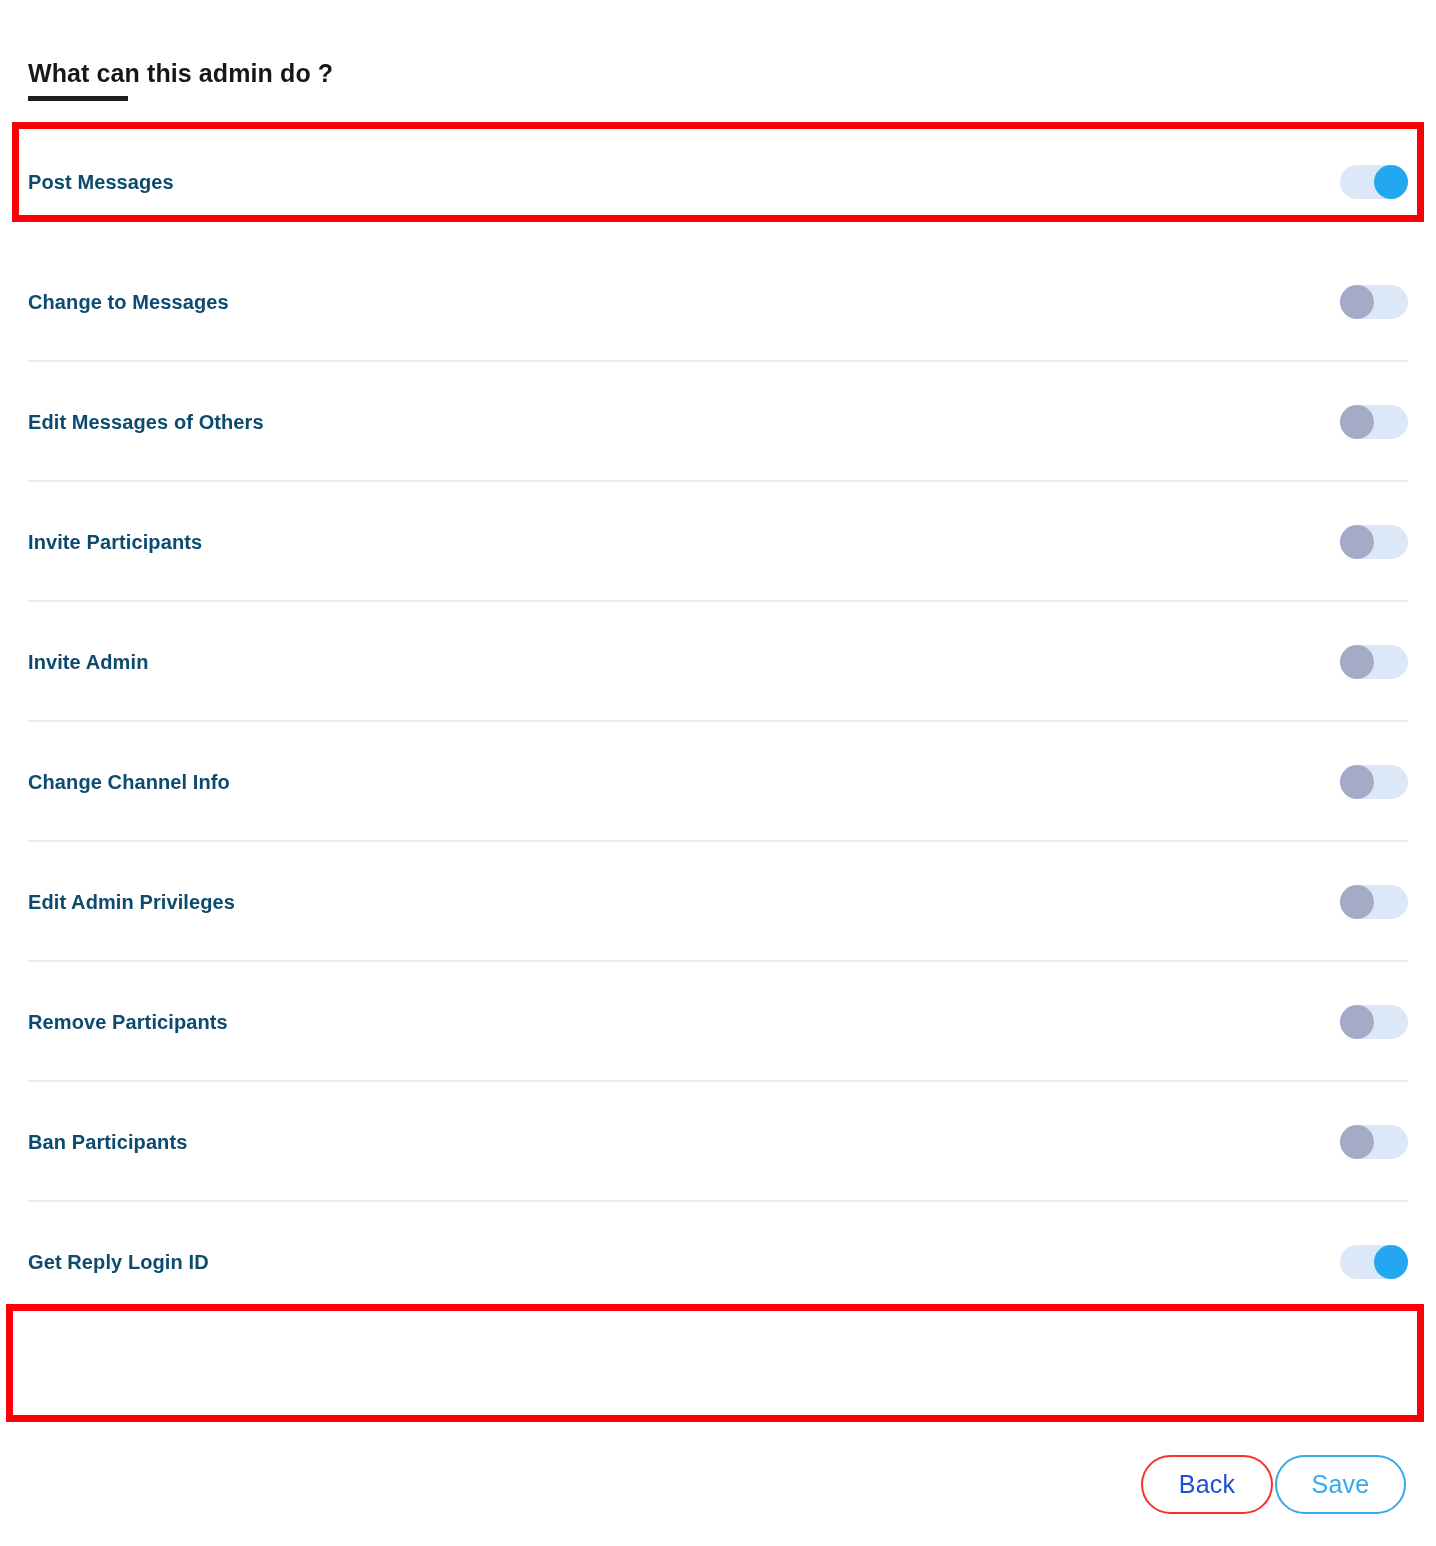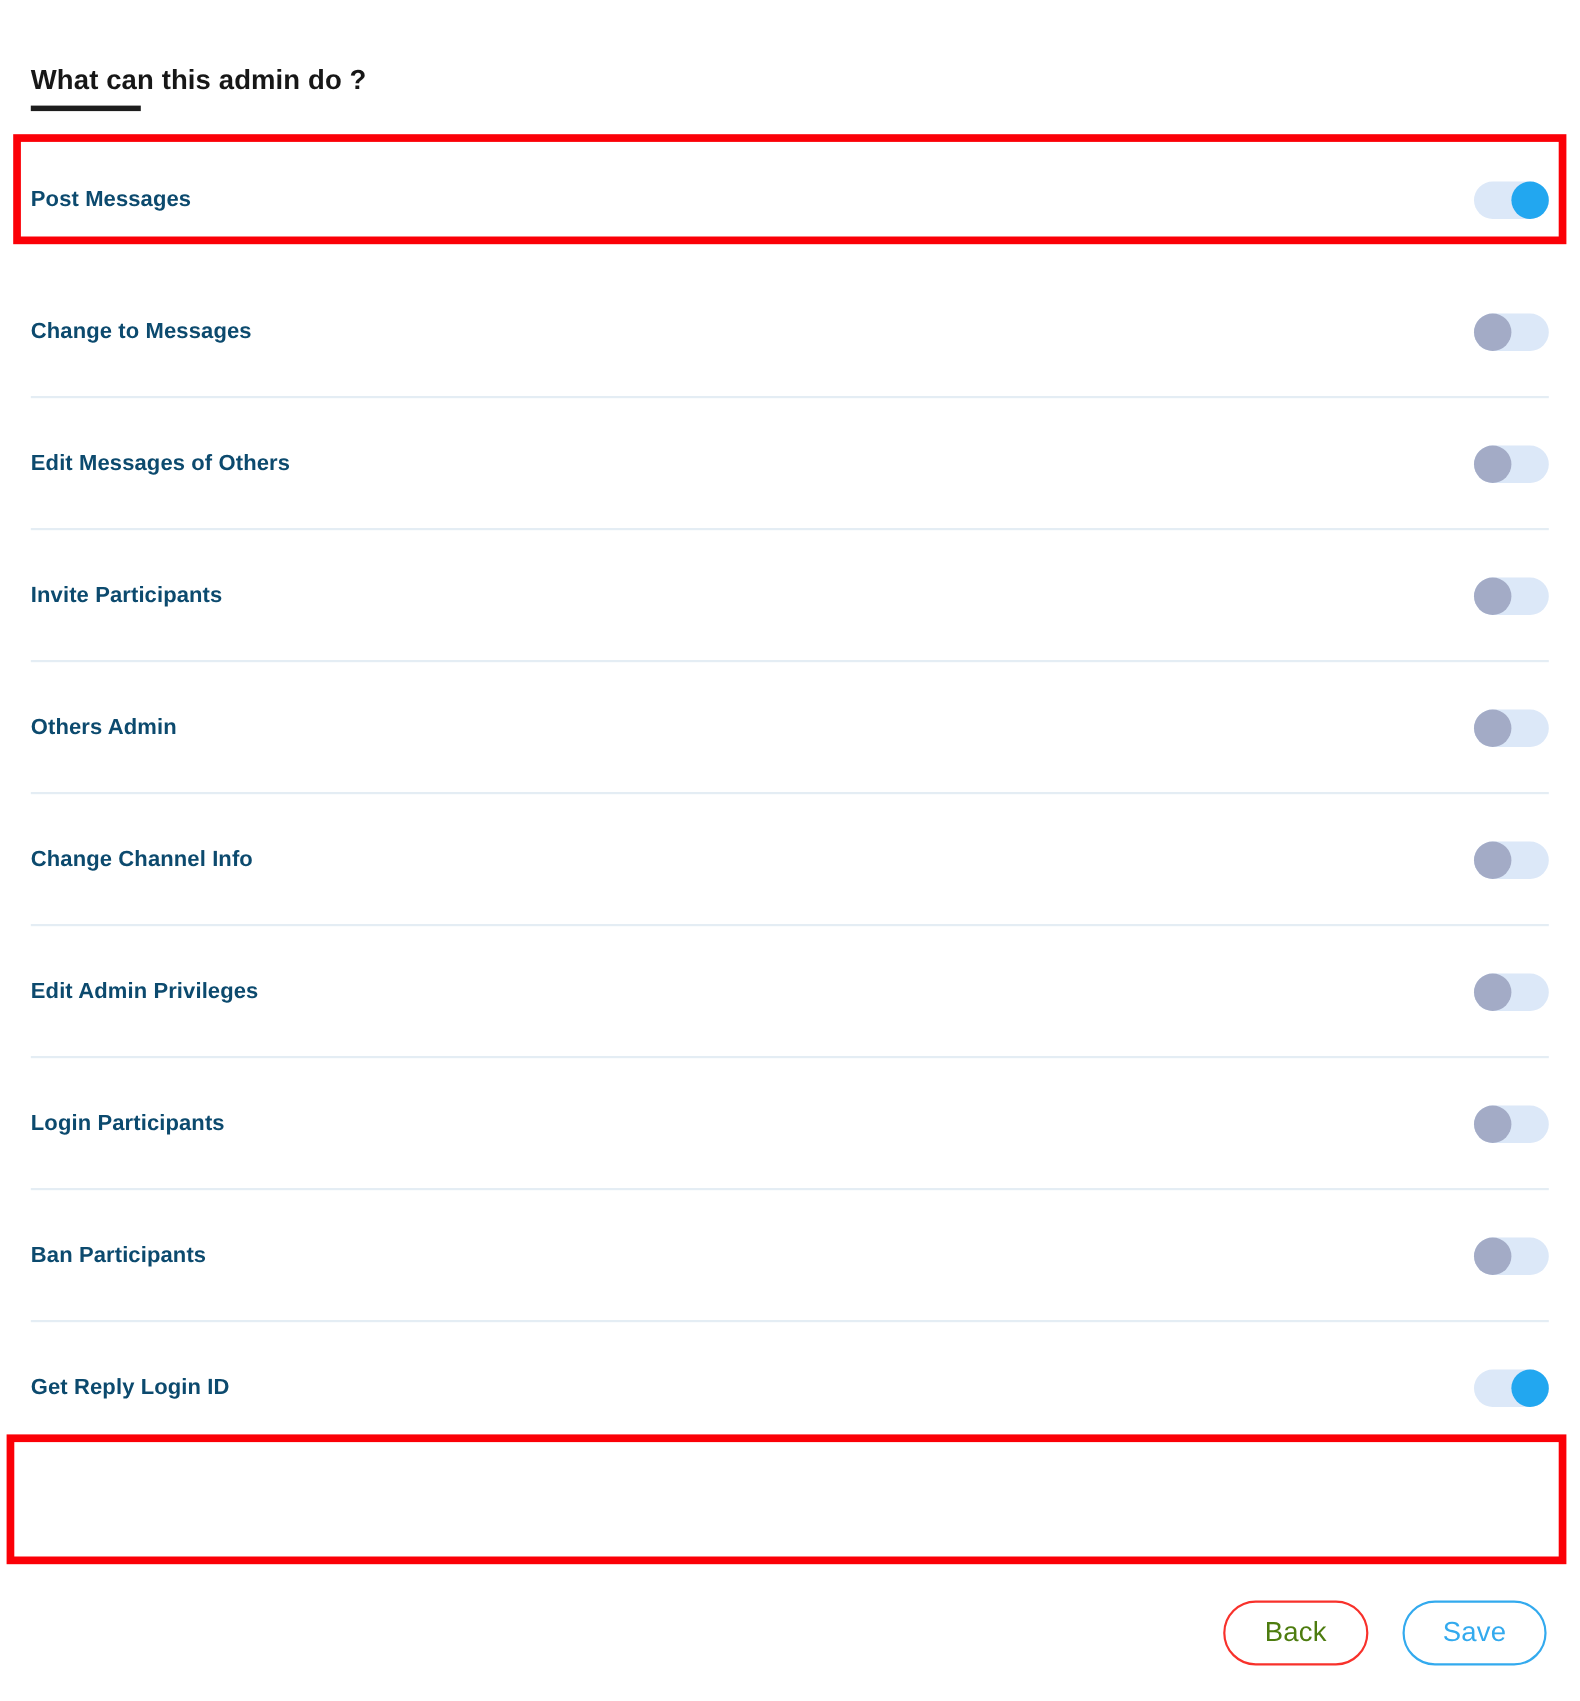--- a/index.html
+++ b/index.html
@@ -147,24 +147,24 @@
     box-sizing: border-box;
     font-size: 25px;
     font-weight: normal;
     display: flex;
     align-items: center;
     justify-content: center;
     cursor: pointer;
     letter-spacing: 0.2px;
   }
   #btn-back {
-    left: 1112px;
+    left: 1141px;
     width: 132px;
     border: 2px solid #f8312b;
-    color: #4d7c0f;
+    color: #1d4ed8;
   }
   #btn-save {
     left: 1275px;
     width: 131px;
     border: 2px solid #33aaee;
     color: #33aaee;
   }
 </style>
 </head>
 <body>
@@ -197,42 +197,42 @@
         <div class="divider"></div>
       </div>
       <div class="perm-row">
         <div class="perm-label">Invite Participants</div>
         <div class="toggle off">
           <div class="thumb"></div>
         </div>
         <div class="divider"></div>
       </div>
       <div class="perm-row">
-        <div class="perm-label">Others Admin</div>
+        <div class="perm-label">Invite Admin</div>
         <div class="toggle off">
           <div class="thumb"></div>
         </div>
         <div class="divider"></div>
       </div>
       <div class="perm-row">
         <div class="perm-label">Change Channel Info</div>
         <div class="toggle off">
           <div class="thumb"></div>
         </div>
         <div class="divider"></div>
       </div>
       <div class="perm-row">
         <div class="perm-label">Edit Admin Privileges</div>
         <div class="toggle off">
           <div class="thumb"></div>
         </div>
         <div class="divider"></div>
       </div>
       <div class="perm-row">
-        <div class="perm-label">Login Participants</div>
+        <div class="perm-label">Remove Participants</div>
         <div class="toggle off">
           <div class="thumb"></div>
         </div>
         <div class="divider"></div>
       </div>
       <div class="perm-row">
         <div class="perm-label">Ban Participants</div>
         <div class="toggle off">
           <div class="thumb"></div>
         </div>

